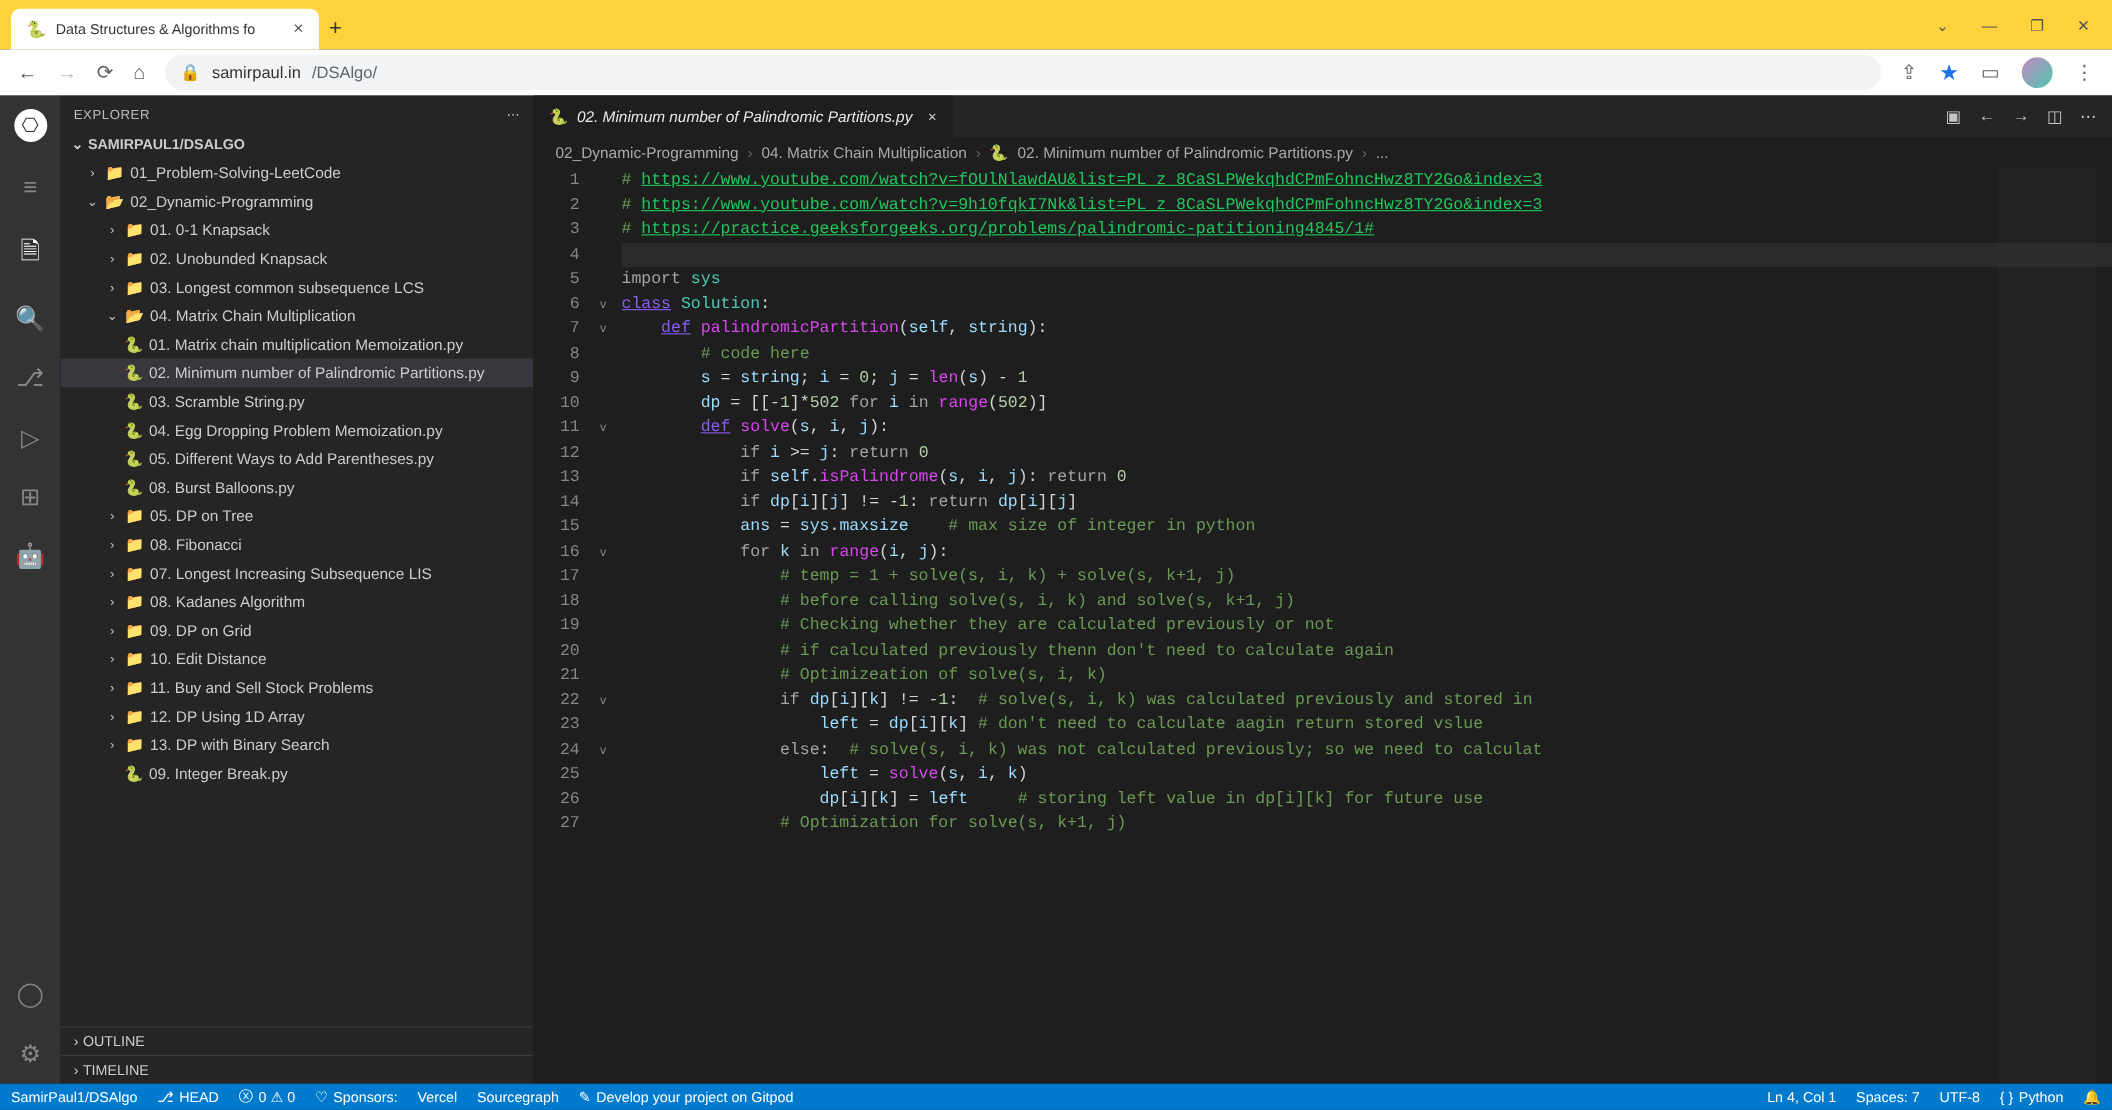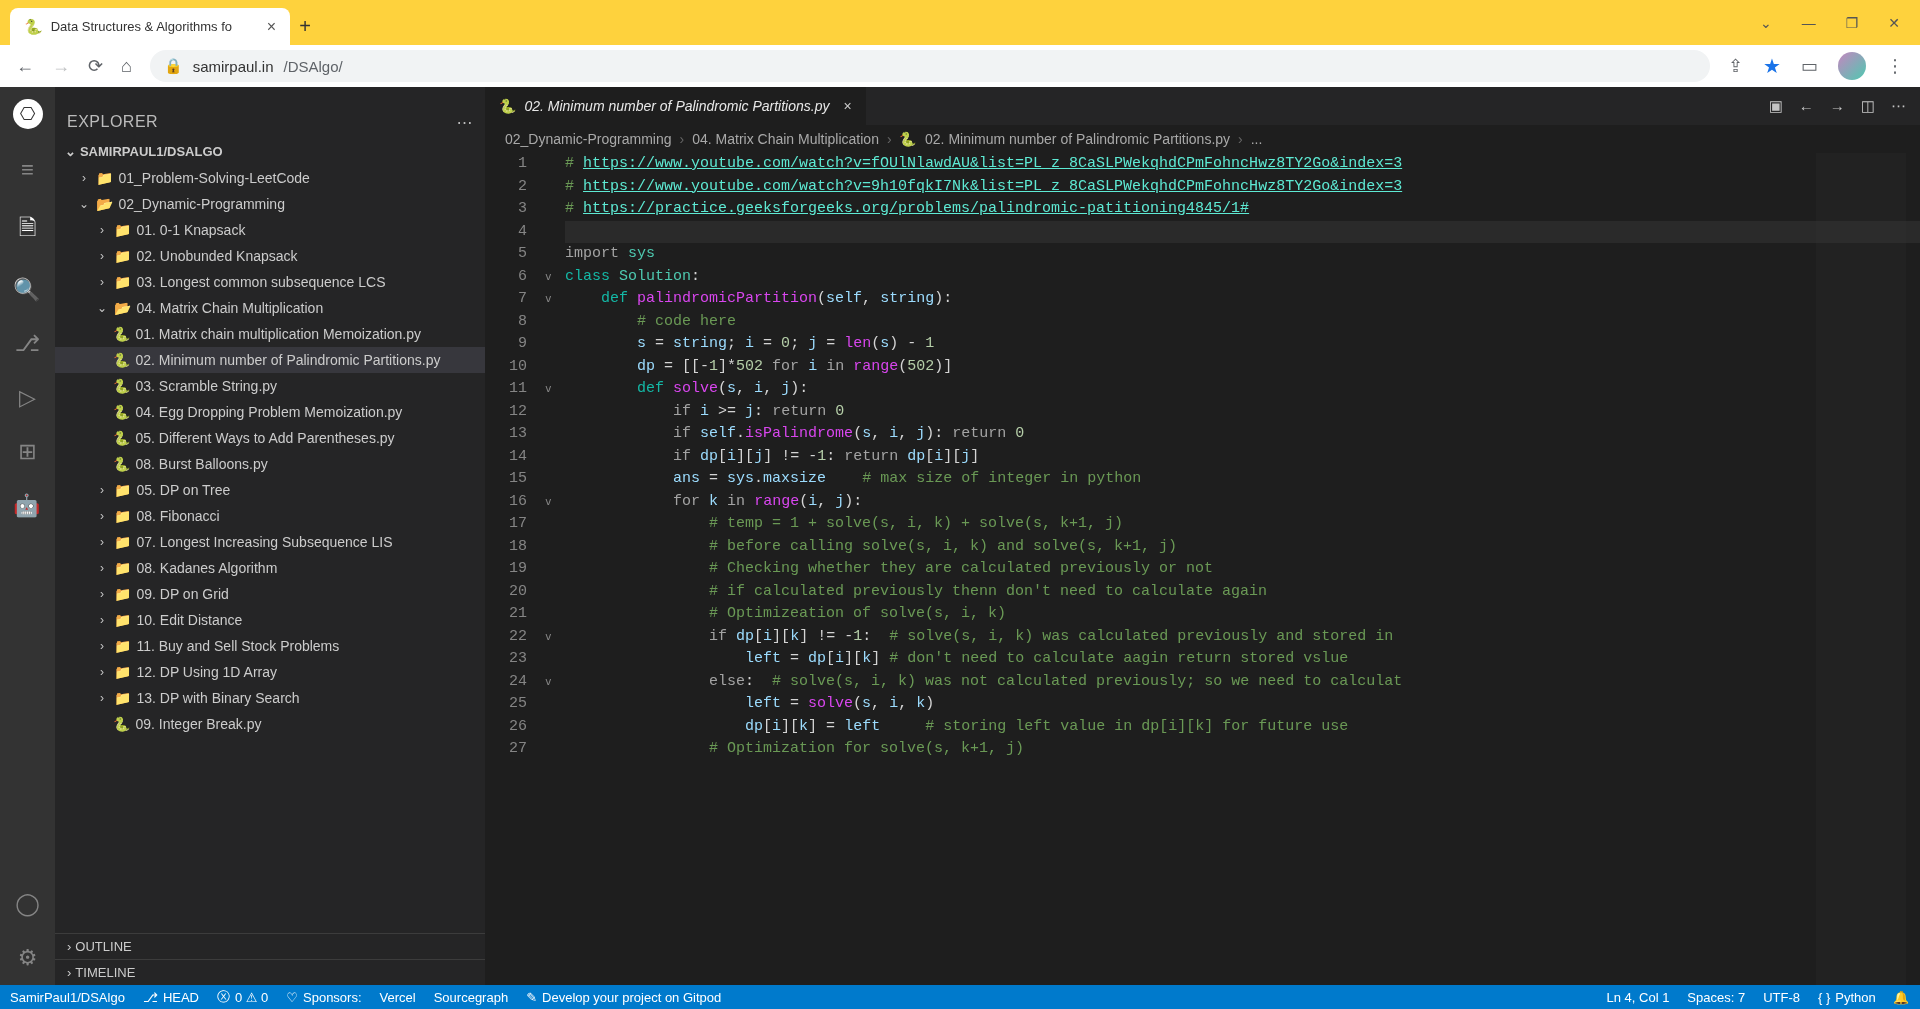--- a/index.html
+++ b/index.html
@@ -19,21 +19,21 @@
 .avatar { width: 28px; height: 28px; border-radius: 50%; background: linear-gradient(135deg, #c586c0, #4ec9b0); }
 
 .vscode { display: flex; height: calc(1009px - 45px - 42px - 24px); background: #1e1e1e; }
 
 .activity-bar { width: 55px; background: #333333; display: flex; flex-direction: column; align-items: center; padding-top: 12px; gap: 28px; color: #858585; font-size: 22px; }
 .activity-bar .ab-item { cursor: pointer; }
 .activity-bar .spacer { flex: 1; }
 .gh-circle { width: 30px; height: 30px; border-radius: 50%; background: #fff; color: #333; display: flex; align-items: center; justify-content: center; font-size: 18px; }
 
 .sidebar { width: 430px; background: #252526; display: flex; flex-direction: column; color: #ccc; font-size: 14px; overflow: hidden; }
-.sidebar-header { display: flex; justify-content: space-between; padding: 10px 12px 6px; font-size: 16px; letter-spacing: 0.5px; color: #bbbbbb; margin-top: 16px; }
+.sidebar-header { display: flex; justify-content: space-between; padding: 10px 12px 6px; font-size: 12px; letter-spacing: 0.5px; color: #bbbbbb; }
 .repo-header { padding: 6px 10px; font-size: 13px; font-weight: 600; color: #ccc; display: flex; align-items: center; gap: 4px; }
 .tree { flex: 1; overflow-y: auto; padding-bottom: 4px; }
 .tree-row { display: flex; align-items: center; height: 26px; padding-left: 10px; gap: 5px; cursor: pointer; white-space: nowrap; }
 .tree-row.sel { background: #37373d; }
 .tree-row .chev { width: 14px; text-align: center; color: #c5c5c5; font-size: 12px; }
 .tree-row .icon-folder { color: #c5c5c5; }
 .tree-row .icon-py { color: #f8d34d; }
 .indent1 { padding-left: 22px; }
 .indent2 { padding-left: 40px; }
 .indent3 { padding-left: 58px; }
@@ -52,23 +52,23 @@
 
 .code-wrap { flex: 1; display: flex; overflow: hidden; position: relative; }
 .gutter { width: 60px; text-align: right; padding: 0 18px 0 0; color: #858585; font-family: Consolas, "Courier New", monospace; font-size: 15px; line-height: 22.5px; user-select: none; }
 .fold-gutter { width: 20px; color: #858585; font-family: Consolas, monospace; font-size: 11px; line-height: 22.5px; }
 .fold-gutter div { height: 22.5px; }
 .gutter div { height: 22.5px; }
 .code { flex: 1; font-family: Consolas, "Courier New", monospace; font-size: 15px; line-height: 22.5px; white-space: pre; overflow: hidden; color: #d4d4d4; }
 .code .hl-line { background: #2a2a2a; display: block; margin: 0 -8px; padding: 0 8px; }
 .minimap { position: absolute; right: 14px; top: 0; width: 90px; height: 100%; background: rgba(60,60,60,0.15); }
 .cmt { color: #6a9955; }
-.url { color: #5eead4; text-decoration: underline; text-align: right; }
+.url { color: #22c55e; text-decoration: underline; text-align: right; }
 .kw { color: #a3a3a3; }
-.bl { color: #14b8a6; }
+.bl { color: #8b5cf6; text-decoration: underline; }
 .cls { color: #4ec9b0; }
 .fn { color: #d946ef; }
 .var { color: #9cdcfe; }
 .num { color: #b5cea8; }
 
 .statusbar { height: 24px; background: #007acc; color: #fff; display: flex; align-items: center; font-size: 13px; padding: 0 10px; gap: 18px; }
 .statusbar .sb-right { margin-left: auto; display: flex; gap: 18px; align-items: center; }
 .sb-item { display: flex; align-items: center; gap: 5px; }
 </style>
 </head>

